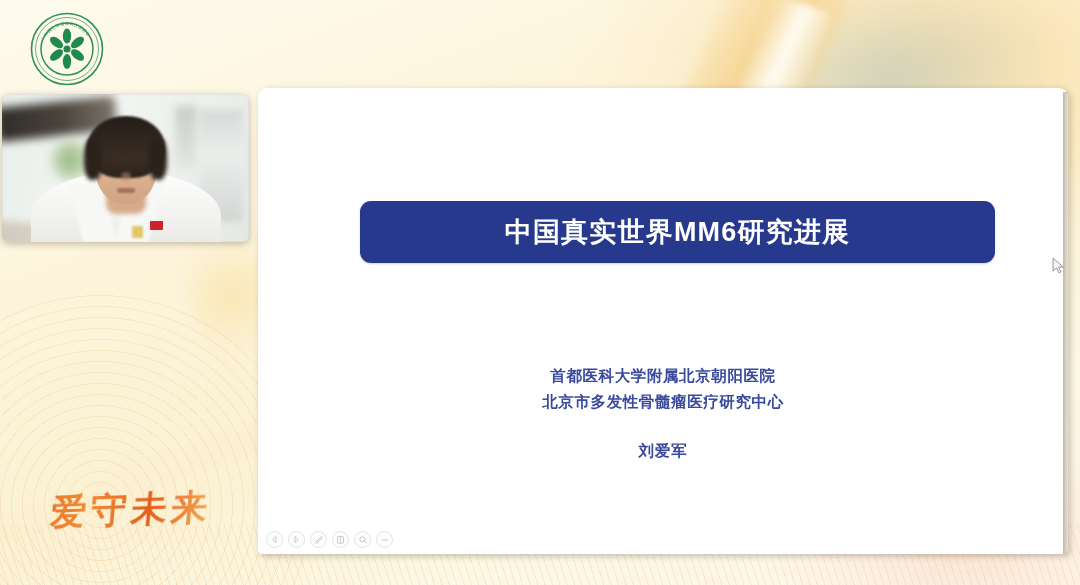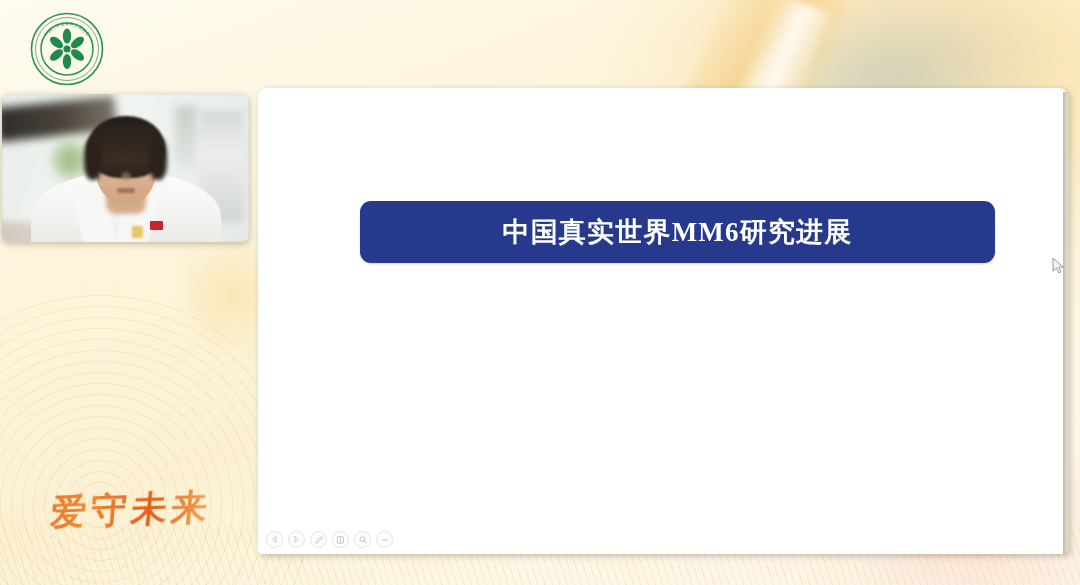--- a/index.html
+++ b/index.html
@@ -210,21 +210,21 @@
     background:#27398d;
     border-radius:11px;
     display:flex; align-items:center; justify-content:center;
     box-shadow:0 1px 2px rgba(0,0,0,.18);
   }
   .title-banner .title-text {
     color:#ffffff;
     font-size:27px;
     font-weight:bold;
     letter-spacing:1.2px;
-    font-family:Liberation Serif, serif;
+    font-family:Liberation Sans, sans-serif;
     white-space:nowrap;
   }
 
   
   .sub-block {
     position:absolute; left:0; top:275px; width:810px;
     text-align:center;
   }
   .sub-line {
     color:#394a9c;
@@ -348,20 +348,25 @@
       <div class="pip-badge"></div>
     </div>
   </div>
 
   <div class="slide">
 
     <div class="title-banner">
       <span class="title-text">中国真实世界MM6研究进展</span>
     </div>
 
+    <div class="sub-block">
+      <div class="sub-line">首都医科大学附属北京朝阳医院</div>
+      <div class="sub-line">北京市多发性骨髓瘤医疗研究中心</div>
+      <div class="presenter">刘爱军</div>
+    </div>
 
     <div class="toolbar">
 
       <div class="tb-btn">
         <svg width="9" height="9" viewBox="0 0 9 9">
           <path d="M6 1.4 L2.6 4.5 L6 7.6 Z" fill="none" stroke="#b0b0b0" stroke-width="0.9" stroke-linejoin="round"></path>
         </svg>
       </div>
 
       <div class="tb-btn">

